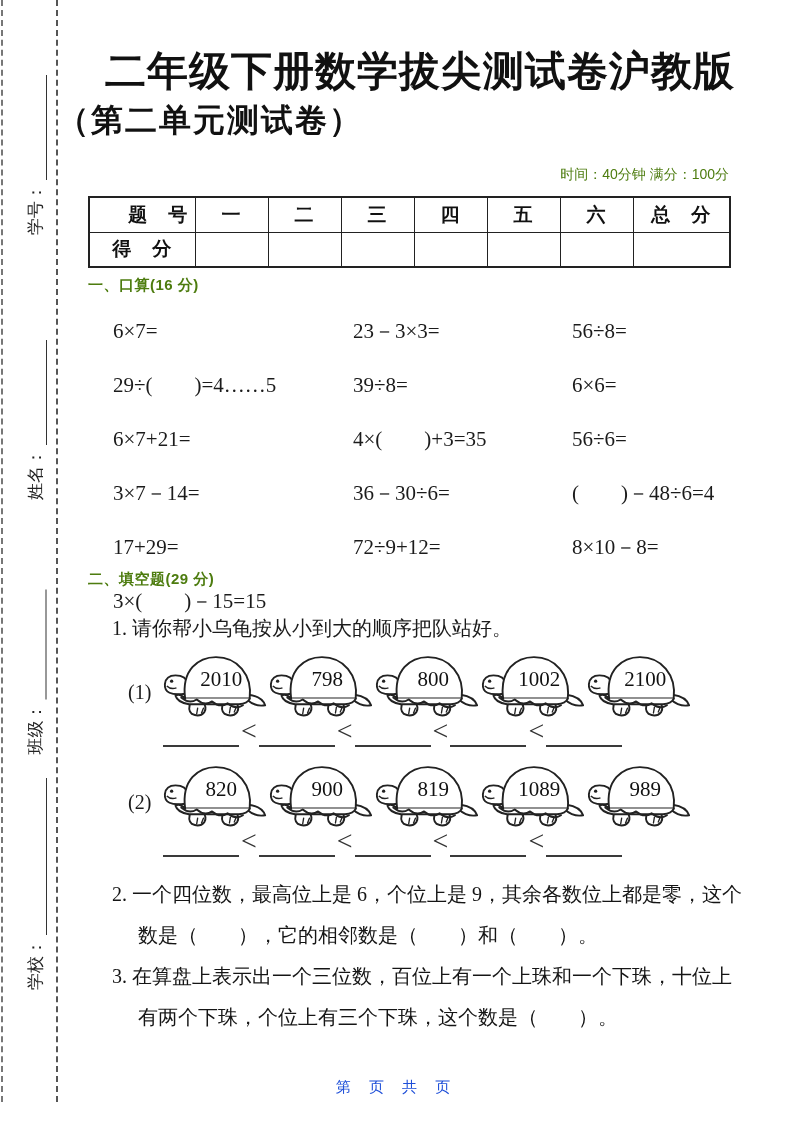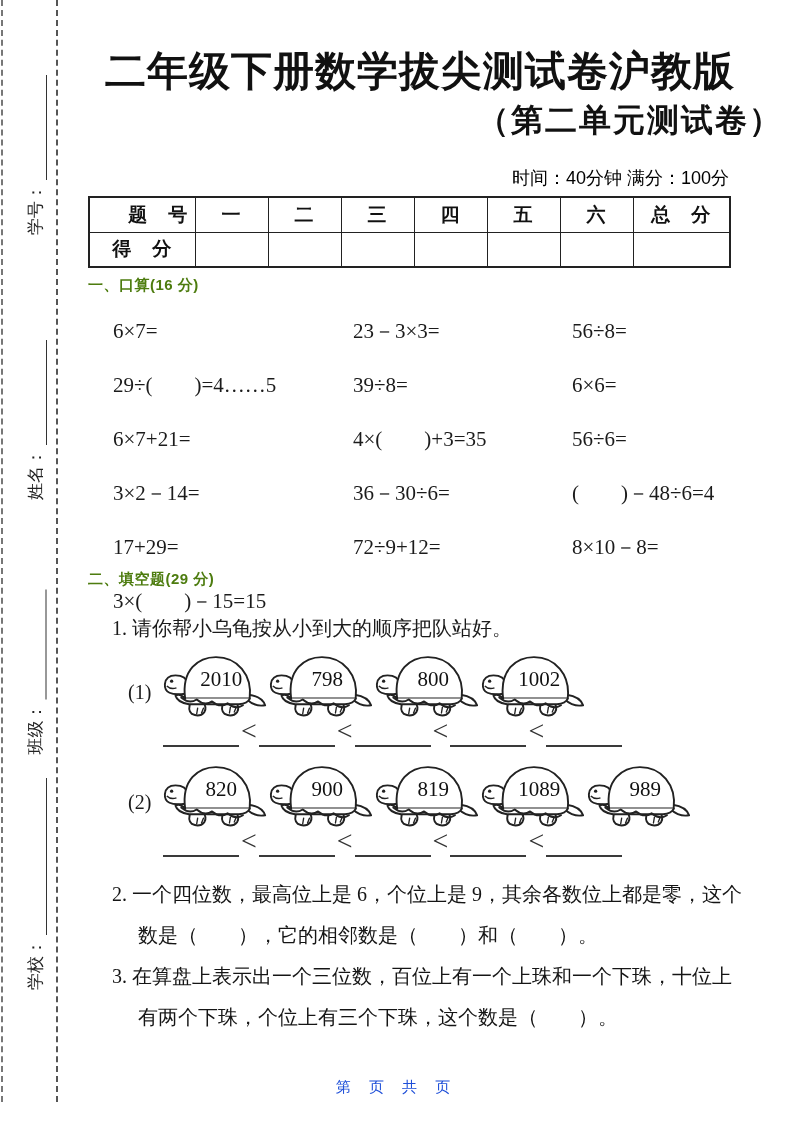--- a/index.html
+++ b/index.html
@@ -23,26 +23,26 @@
   .side-field.f2 { width:160px; left:-46px; top:407px; }
   .side-field.f3 { width:165px; left:-49px; top:659px; }
   .side-field.f4 { width:212px; left:-72px; top:871px; }
 
   .title {
     position:absolute; left:57px; right:10px; top:44px; text-align:center;
     font-family:"Liberation Sans","DejaVu Sans",sans-serif;
     font-weight:bold; font-size:41px; letter-spacing:1px; color:#111;
   }
   .subtitle {
-    position:absolute; left:57px; right:10px; top:99px; text-align:right;
+    position:absolute; left:57px; right:10px; top:99px; text-align:left;
     font-family:"Liberation Sans","DejaVu Sans",sans-serif;
     font-weight:bold; font-size:32px; letter-spacing:2px; color:#111;
   }
   .meta {
-    position:absolute; right:64px; top:166px; font-size:18px; color:#000000;
+    position:absolute; right:64px; top:166px; font-size:14px; color:#4d7c0f;
     font-family:"Liberation Sans","DejaVu Sans",sans-serif;
   }
 
   table.score-table {
     position:absolute; left:88px; top:196px; border-collapse:collapse;
     border:2.5px solid #222; table-layout:fixed;
   }
   table.score-table th, table.score-table td {
     border:1.5px solid #222; height:35px; text-align:center;
     font-size:19px; font-weight:bold; letter-spacing:1px; color:#111;
@@ -174,21 +174,21 @@
   <div class="oral-grid">
     <div class="cell">6×7=</div>
     <div class="cell">23－3×3=</div>
     <div class="cell">56÷8=</div>
     <div class="cell">29÷(　　)=4……5</div>
     <div class="cell">39÷8=</div>
     <div class="cell">6×6=</div>
     <div class="cell">6×7+21=</div>
     <div class="cell">4×(　　)+3=35</div>
     <div class="cell">56÷6=</div>
-    <div class="cell">3×2－14=</div>
+    <div class="cell">3×7－14=</div>
     <div class="cell">36－30÷6=</div>
     <div class="cell">(　　)－48÷6=4</div>
     <div class="cell">17+29=</div>
     <div class="cell">72÷9+12=</div>
     <div class="cell">8×10－8=</div>
     <div class="cell">3×(　　)－15=15</div>
     <div class="cell"></div>
     <div class="cell"></div>
   </div>
 
@@ -215,20 +215,26 @@
           <use href="#turtle-shape"></use>
         </svg>
       <span class="turtle-num">800</span>
     </div>
     <div class="turtle">
       <svg viewBox="0 0 110 72">
           <use href="#turtle-shape"></use>
         </svg>
       <span class="turtle-num">1002</span>
     </div>
+    <div class="turtle">
+      <svg viewBox="0 0 110 72">
+          <use href="#turtle-shape"></use>
+        </svg>
+      <span class="turtle-num">2100</span>
+    </div>
   </div>
 
   <div class="cmp-row c1">
     <span class="cmp-blank"></span><span class="cmp-lt">&lt;</span><span class="cmp-blank"></span><span class="cmp-lt">&lt;</span><span class="cmp-blank"></span><span class="cmp-lt">&lt;</span><span class="cmp-blank"></span><span class="cmp-lt">&lt;</span><span class="cmp-blank"></span>
   </div>
 
   <div class="turtle-row r2">
     <span class="row-label">(2)</span>
     <div class="turtle">
       <svg viewBox="0 0 110 72">

